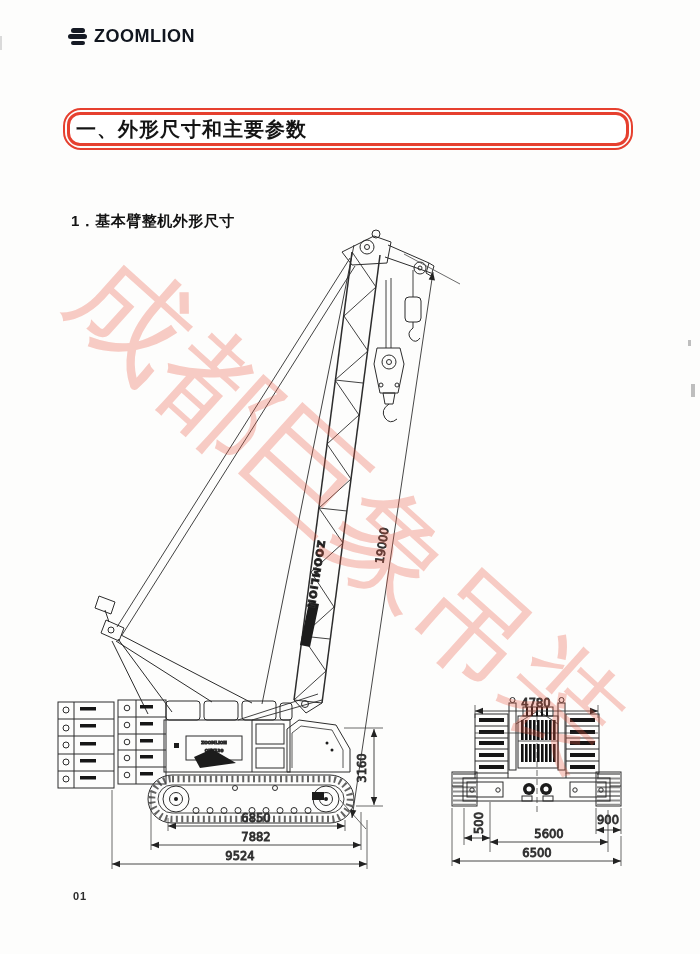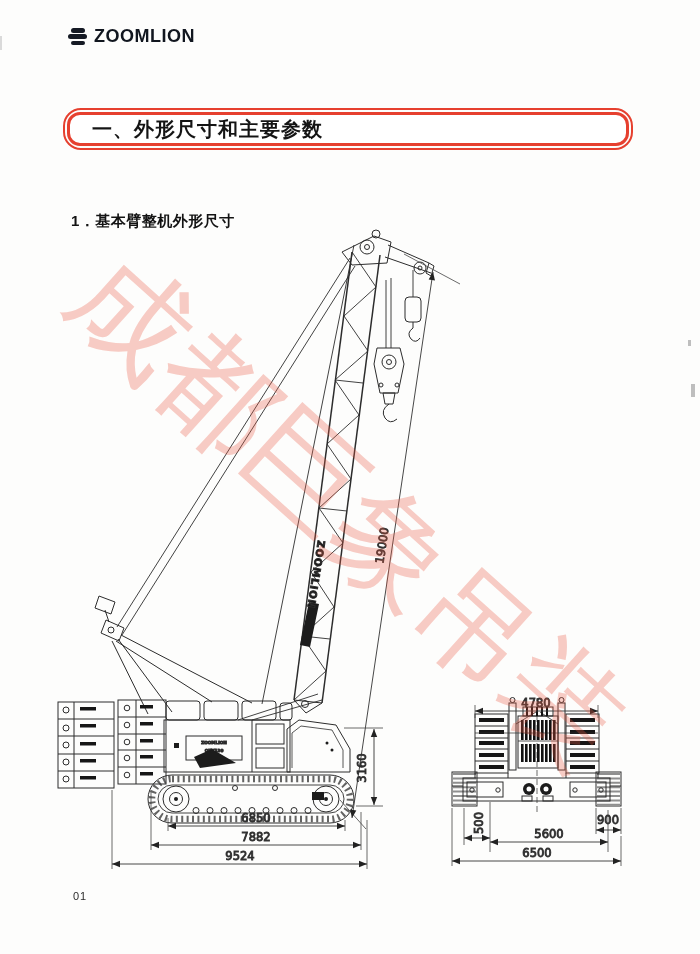--- a/index.html
+++ b/index.html
@@ -15,41 +15,41 @@
   .logo-icon .b2{width:19px;height:5px;}
   .logo-icon .b3{width:14px;height:4.5px;}
   .logo-text{font-size:18px;font-weight:800;letter-spacing:.5px;color:#11161f;}
   
   .title-box{
     position:absolute;left:63px;top:108px;width:570px;height:42px;
     border:2px solid #e6402f;border-radius:18px;box-sizing:border-box;padding:2px;
   }
   .title-box-inner{
     width:100%;height:100%;box-sizing:border-box;border:3px solid #e6402f;border-radius:13px;
-    display:flex;align-items:center;padding-left:22px;background:#fff;
+    display:flex;align-items:center;padding-left:6px;background:#fff;
   }
   .title-text{font-size:20px;font-weight:bold;color:#141414;letter-spacing:1px;}
   
   .section-heading{
     position:absolute;left:71px;top:212px;font-size:15px;font-weight:bold;color:#131313;
     letter-spacing:.5px;
   }
   
   svg.drawing{position:absolute;left:0;top:0;}
   svg text{font-family:"DejaVu Sans",sans-serif;font-size:11.5px;fill:#1b1b1b;}
   svg .t-tiny{font-size:4.2px;font-weight:bold;fill:#111;}
   svg .t-boom{font-size:10px;font-weight:bold;letter-spacing:1px;fill:#161616;}
   
   .watermark{
     position:absolute;left:128px;top:232px;transform:rotate(42deg);transform-origin:0 0;
     font-family:"DejaVu Serif",serif;font-weight:500;font-size:118px;line-height:1;
     letter-spacing:-2px;white-space:nowrap;color:rgba(234,88,66,0.30);pointer-events:none;
   }
   
-  .page-number{position:absolute;left:73px;top:890px;font-size:11px;color:#2c2c2c;letter-spacing:1px;}
+  .page-number{position:absolute;left:73px;top:890px;font-size:11px;color:#2c2c2c;letter-spacing:1px;font-weight:bold;}
   .artifact{position:absolute;background:#8a8a8a;opacity:.55;}
 </style>
 </head>
 <body>
 
 <div class="logo">
   <div class="logo-icon">
     <span class="b1"></span>
       <span class="b2"></span>
       <span class="b3"></span>

